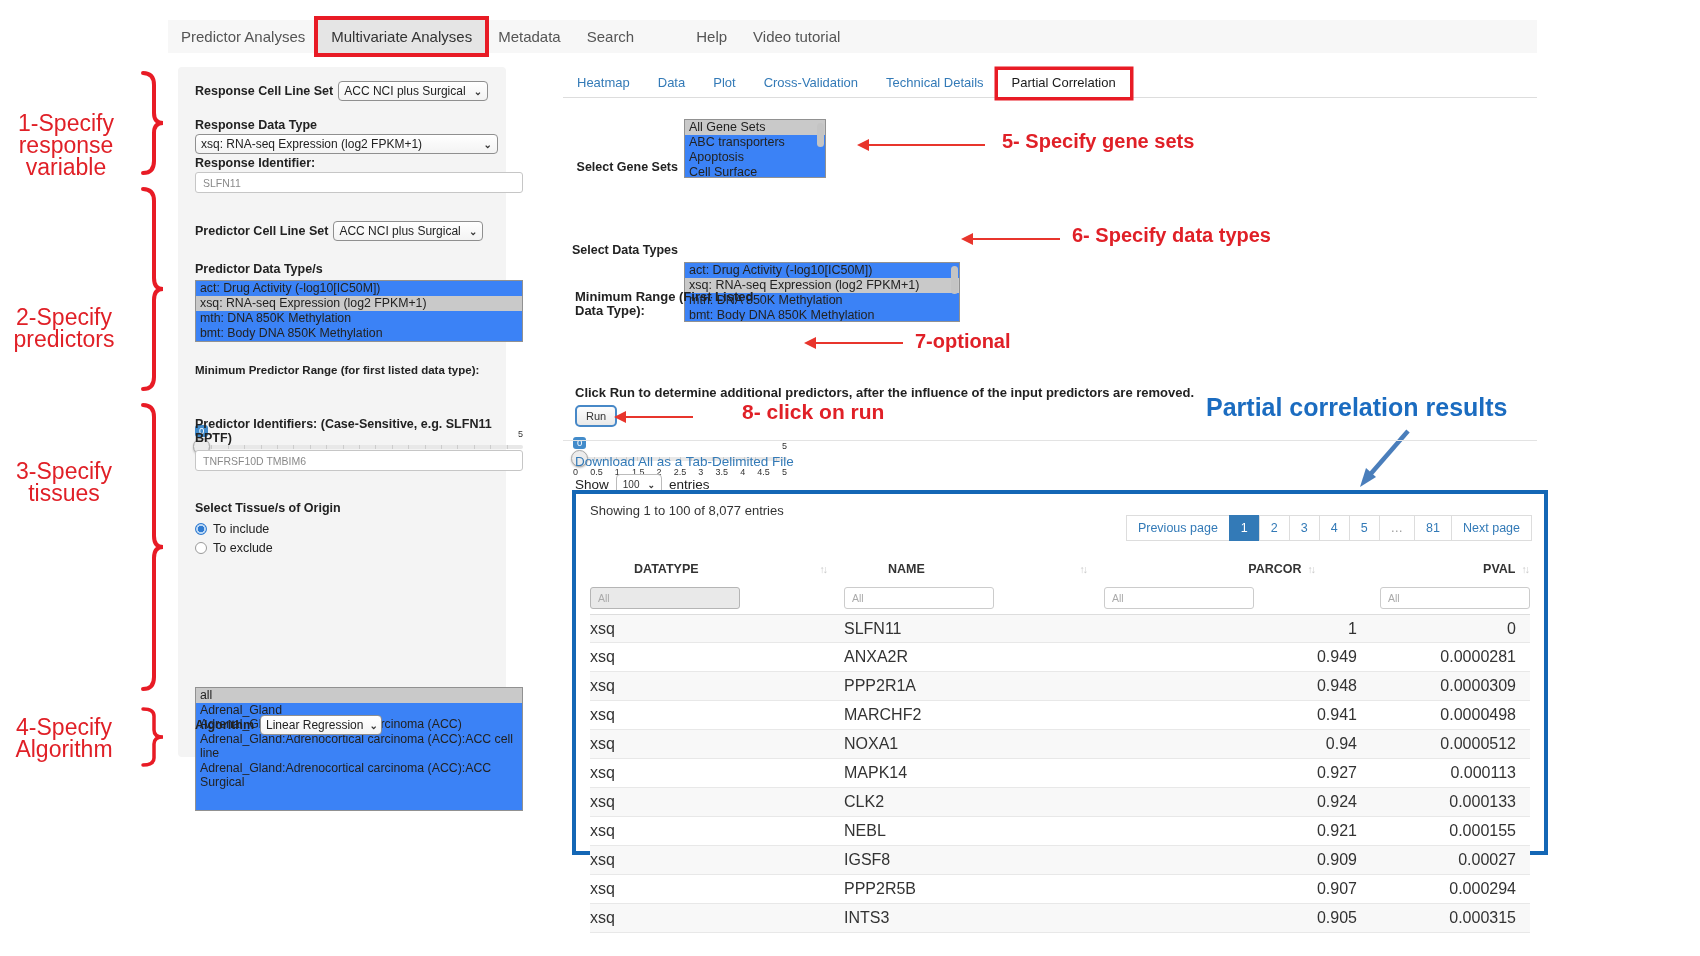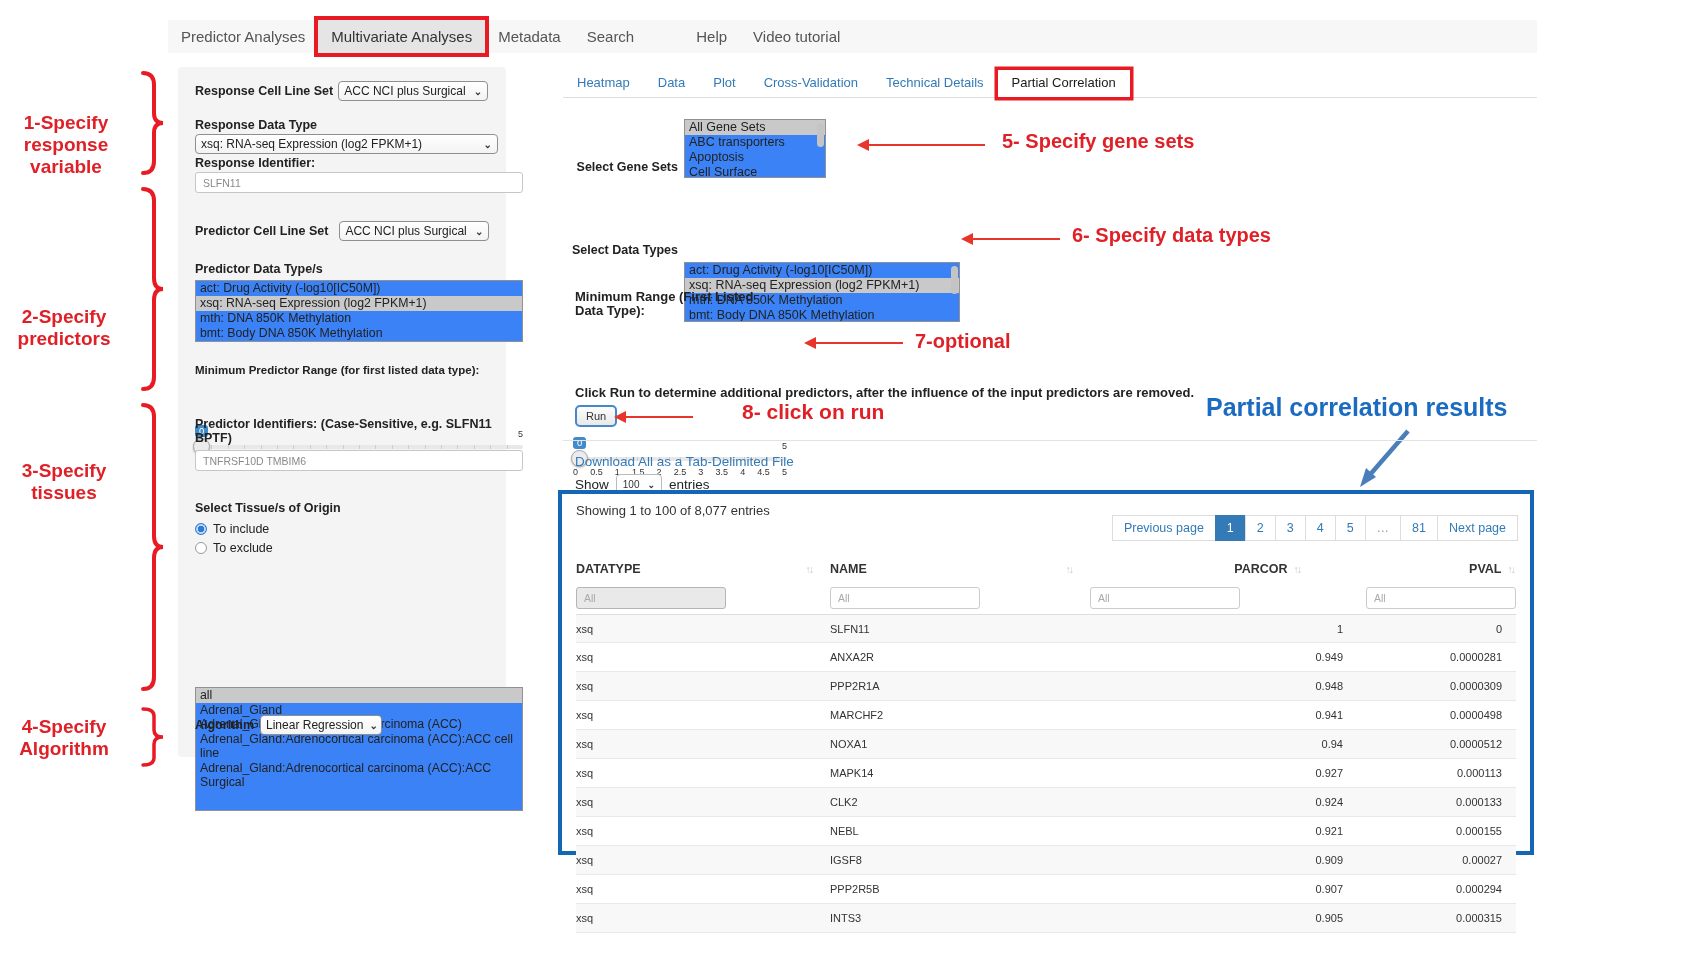--- a/index.html
+++ b/index.html
@@ -6,21 +6,21 @@
   html,body { width:1700px; height:956px; background:#fff; font-family:"Liberation Sans", sans-serif; position:relative; overflow:hidden; }
   .abs { position:absolute; }
 
   
   .topnav { left:168px; top:20px; width:1369px; height:33px; background:#f7f7f7; display:flex; align-items:stretch; }
   .nav-item { padding:0 13px; line-height:33px; font-size:15px; color:#555; cursor:pointer; white-space:nowrap; }
   .nav-item.active { background:#e5e5e5; color:#333; box-shadow:0 0 0 4px #e81b25; }
   .nav-item.gap { margin-left:36px; }
 
   
-  .step-note { color:#e02027; font-weight:bold; font-size:19px; line-height:22px; white-space:pre-line; text-align:center; }
+  .step-note { color:#e02027; font-weight:normal; font-size:23px; line-height:22px; white-space:pre-line; text-align:center; }
   .brace { stroke:#e81b25; fill:none; stroke-width:4; stroke-linecap:round; }
 
   
   .form-panel { left:178px; top:67px; width:328px; height:690px; background:#f4f4f4; border-radius:4px; }
   .fp { position:absolute; left:17px; right:8px; }
   .lbl { font-weight:bold; font-size:12.5px; color:#222; }
   .lbl-sm { font-weight:bold; font-size:11.5px; color:#222; white-space:nowrap;margin-top:16px; }
   .fselect { display:inline-flex; align-items:center; justify-content:space-between; border:1px solid #8f8f8f; border-radius:4px; background:linear-gradient(#fff,#f3f3f3); font-size:12px; color:#222; padding:0 5px; height:20px; cursor:pointer; white-space:nowrap; overflow:hidden; }
   .fselect .chev { font-size:10px; color:#333; margin-left:6px; font-weight:bold; }
   .tinput { width:100%; border:1px solid #c6c6c6; border-radius:3px; height:21px; font-size:10.5px; color:#8a8a8a; padding:0 7px; background:#fff; font-family:"Liberation Sans", sans-serif; }
@@ -59,38 +59,38 @@
   .run-btn { border:2px solid #4788c7; border-radius:5px; background:linear-gradient(#fdfdfd,#e9e9e9); font-size:11px; color:#333; padding:3px 9px; cursor:pointer; font-family:"Liberation Sans", sans-serif; }
 
   .results-title { font-weight:bold; font-size:25px; color:#1b6cc0; white-space:nowrap; }
   .hr { height:1px; background:#e3e3e3; }
   .dl-link { font-size:13.5px; color:#337ab7; cursor:pointer; }
   .show-row { display:flex; align-items:center; gap:7px; font-size:13.5px; color:#222; }
   .small-select { display:inline-flex; align-items:center; border:1px solid #bbb; border-radius:4px; height:21px; padding:0 6px; font-size:10px; color:#333; background:#fff; cursor:pointer; }
   .small-select .chev { font-size:9px; margin-left:8px; color:#333; font-weight:bold; }
 
   
-  .results-panel { left:558px; top:490px; width:976px; height:365px; border:4px solid #1467b5; background:#fff; }
+  .results-panel { left:572px; top:490px; width:976px; height:365px; border:4px solid #1467b5; background:#fff; }
   .showing { position:absolute; left:14px; top:9px; font-size:13px; color:#333; }
   .pagination { position:absolute; right:12px; top:21px; display:flex; }
   .pg { border:1px solid #ddd; padding:5px 11px; font-size:12.5px; color:#337ab7; background:#fff; margin-left:-1px; cursor:pointer; white-space:nowrap; }
   .pg.active { background:#337ab7; border-color:#337ab7; color:#fff; }
   .pg.dots { color:#999; cursor:default; }
   .grid-row { position:absolute; left:14px; right:14px; display:grid; grid-template-columns:254px 260px 265px 1fr; align-items:center; }
-  .th { font-weight:bold; font-size:12.5px; color:#333; display:flex; align-items:center; }
+  .th { font-weight:bold; font-size:12.5px; color:#333; display:flex; align-items:center;margin-left:44px; }
   .th.right { justify-content:flex-end; }
   .sort-icon { color:#ccc; font-size:10.5px; letter-spacing:-2px; margin-left:6px; font-weight:normal; cursor:pointer; }
   .th-c1 .sort-icon, .th-c2 .sort-icon { margin-left:auto; margin-right:18px; }
   .th-c3 { padding-right:55px; }
   .th-c4 { padding-right:2px; }
   .filt { width:150px; height:22px; border:1px solid #ccc; border-radius:3px; font-size:10.5px; padding:0 7px; color:#666; background:#fff; font-family:"Liberation Sans", sans-serif; }
   .filt::placeholder { color:#aaa; }
   .filt.first { background:#e9e9e9; border-color:#b5b5b5; }
   .tbody { position:absolute; left:14px; right:14px; top:120px; }
-  .trow { display:grid; grid-template-columns:254px 260px 265px 1fr; align-items:center; height:29px; border-bottom:1px solid #e8e8e8; font-size:11px; color:#333; }
+  .trow { display:grid; grid-template-columns:254px 260px 265px 1fr; align-items:center; height:29px; border-bottom:1px solid #e8e8e8; font-size:16px; color:#333; }
   .trow:first-child { border-top:1px solid #ddd; }
   .trow:nth-child(odd) { background:#f8f8f8; }
   .td.right { text-align:right; }
   .td.c3 { padding-right:12px; }
   .td.c4 { padding-right:14px; }
 
   .blue-arrow-line { stroke:#4a7ebb; stroke-width:4.5; }
   .blue-arrow-head { fill:#4a7ebb; }
 </style>
 </head>
@@ -140,21 +140,21 @@
 
   <div class="fp lbl" style="top:51px;">Response Data Type</div>
   <div class="fp fselect" style="top:67px; display:flex;">
       <span>xsq: RNA-seq Expression (log2 FPKM+1)</span>
       <span class="chev">⌄</span>
     </div>
 
   <div class="fp lbl" style="top:89px;">Response Identifier:</div>
   <input class="fp tinput" style="top: 105px;" value="SLFN11">
 
-  <div class="fp" style="top:154px; display:flex; align-items:center; gap:11px;">
+  <div class="fp" style="top:154px; display:flex; align-items:center; gap:5px;">
     <span class="lbl">Predictor Cell Line Set</span>
     <span class="fselect" style="width:150px;">
         <span>ACC NCI plus Surgical</span>
         <span class="chev">⌄</span>
       </span>
   </div>
 
   <div class="fp lbl" style="top:195px;">Predictor Data Type/s</div>
   <div class="fp listbox" style="top:213px; height:62px;">
     <div class="item">act: Drug Activity (-log10[IC50M])</div>

